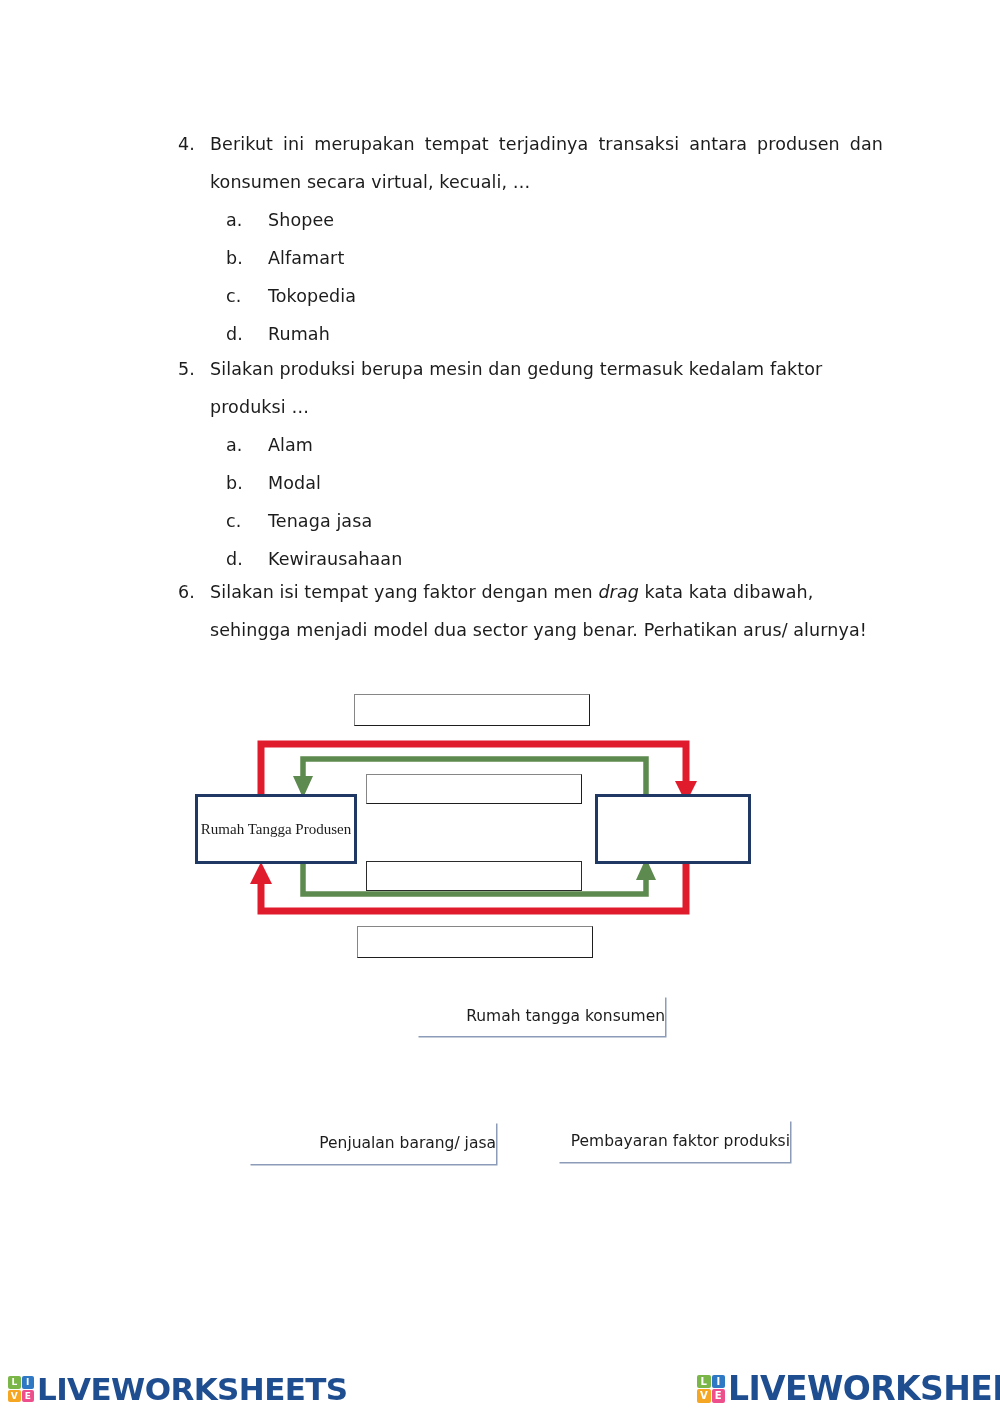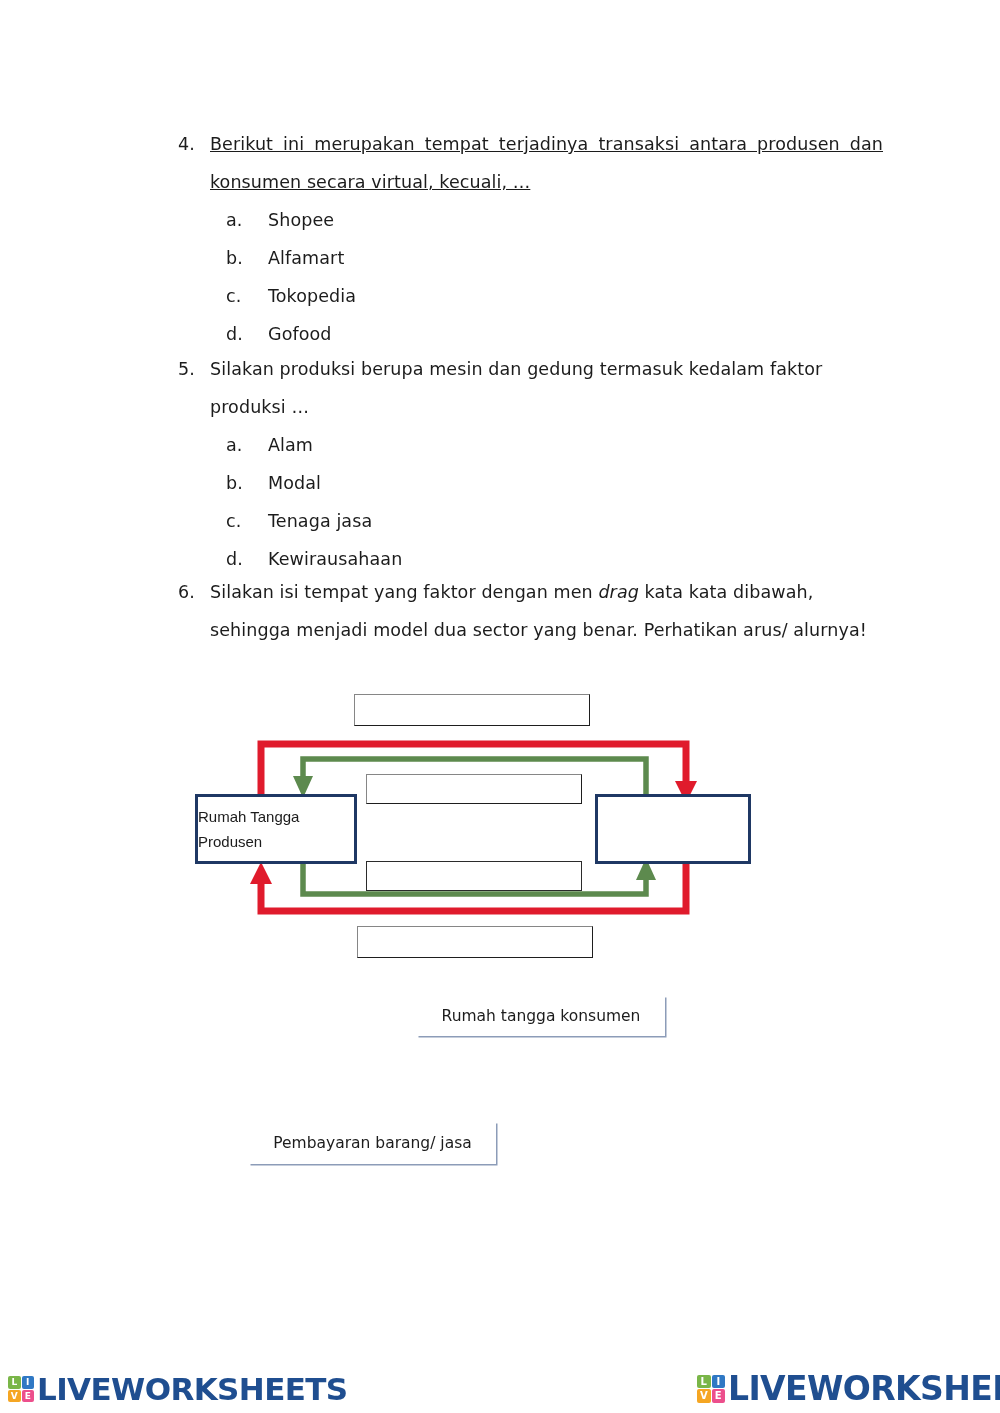--- a/index.html
+++ b/index.html
@@ -42,21 +42,20 @@
     flex: 0 0 32px;
     text-align: left;
     font-size: 17.5px;
   }
   .qtext {
     flex: 1 1 auto;
   }
   .qtext.justify {
     text-align: justify;
     text-align-last: left;
-    text-decoration: underline;
   }
   .opt {
     display: flex;
     align-items: flex-start;
     margin-left: 48px;
   }
   .optltr {
     width: 32px;
     flex: 0 0 32px;
   }
@@ -88,35 +87,35 @@
 
   .entity {
     position: absolute;
     background: #ffffff;
     border: 3.2px solid #1f3864;
     box-sizing: border-box;
     display: flex;
     align-items: center;
     justify-content: center;
     text-align: left;
-    font-family: Liberation Sans, sans-serif;
+    font-family: Liberation Serif, serif;
     font-size: 15px;
     line-height: 25px;
     color: #1c1c1c;
   }
 
   
   .chip {
     position: absolute;
     background: #ffffff;
     border: 2.4px solid #395party;
     box-sizing: border-box;
     display: flex;
     align-items: center;
-    justify-content: center;
+    justify-content: flex-end;
     font-family: "DejaVu Sans", sans-serif;
     font-size: 15.5px;
     color: #1c1c1c;
     text-align: center;
     border-color: #3a5a8c;
     box-shadow: 1.5px 1.5px 0 rgba(45,75,125,0.55);
   }
 
   
   .footer-logo {
@@ -165,21 +164,21 @@
     <div class="opt">
       <div class="optltr">b.</div>
       <div class="optlabel">Alfamart</div>
     </div>
     <div class="opt">
       <div class="optltr">c.</div>
       <div class="optlabel">Tokopedia</div>
     </div>
     <div class="opt">
       <div class="optltr">d.</div>
-      <div class="optlabel">Gofood</div>
+      <div class="optlabel">Rumah</div>
     </div>
   </div>
 
   <div class="qblock" style="left:178px; top:350px; width:705px;">
     <div class="qrow">
       <div class="qnum">5.</div>
       <div class="qtext">Silakan produksi berupa mesin dan gedung termasuk kedalam faktor produksi …</div>
     </div>
     <div class="opt">
       <div class="optltr">a.</div>
@@ -247,23 +246,26 @@
 
   <div class="dropbox soft" style="left:357px; top:926px; width:236px; height:32px;"></div>
 
   <div class="chip" style="left:417px; top:996px; width:248px; height:40px;">
     <span>Rumah tangga konsumen</span>
   </div>
 
 
 
   <div class="chip" style="left:249px; top:1122px; width:247px; height:42px;">
-    <span>Pembayaran barang/ jasa</span>
-  </div>
-
+    <span>Penjualan barang/ jasa</span>
+  </div>
+
+  <div class="chip" style="left:558px; top:1120px; width:232px; height:42px;">
+    <span>Pembayaran faktor produksi</span>
+  </div>
 
   <div class="footer-logo" style="left:8px; top:1371px;">
     <div class="lw-mark" style="width:26px; height:26px;">
       <span style="background:#7ab648; font-size:9px;">L</span>
       <span style="background:#2f78c4; font-size:9px;">I</span>
       <span style="background:#f5a623; font-size:9px;">V</span>
       <span style="background:#ec4f8c; font-size:9px;">E</span>
     </div>
     <div class="lw-word" style="font-size:31px;">LIVEWORKSHEETS</div>
   </div>

